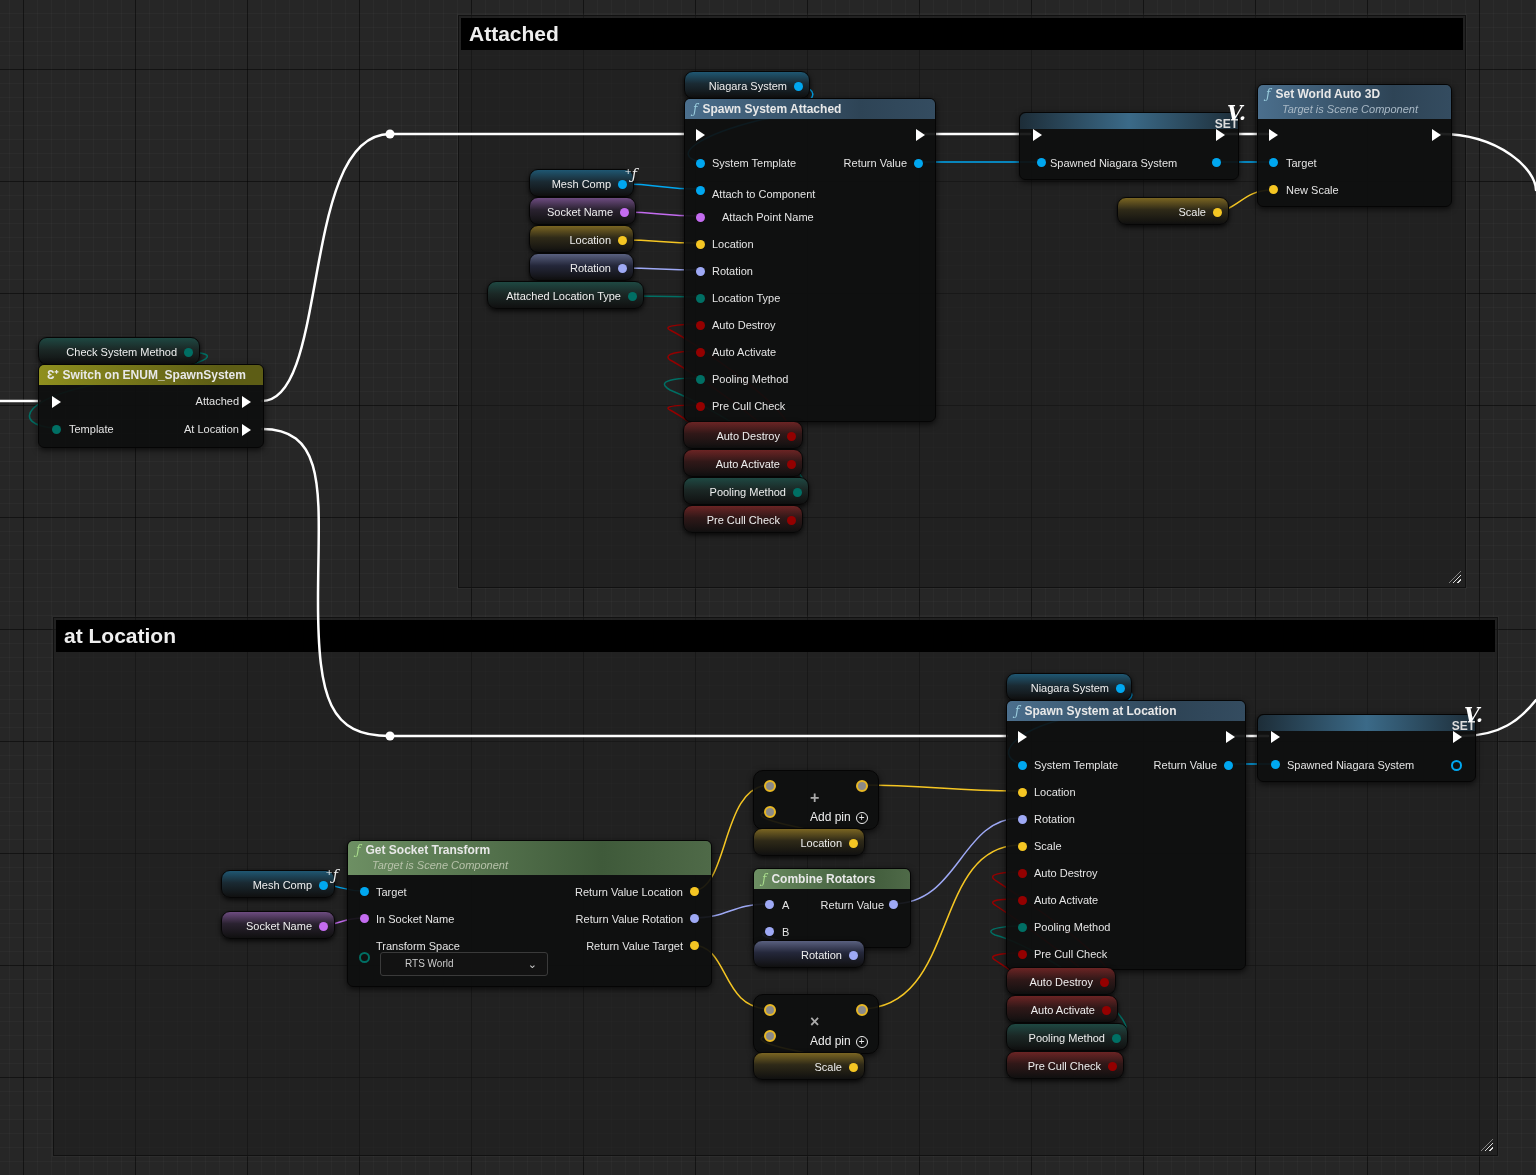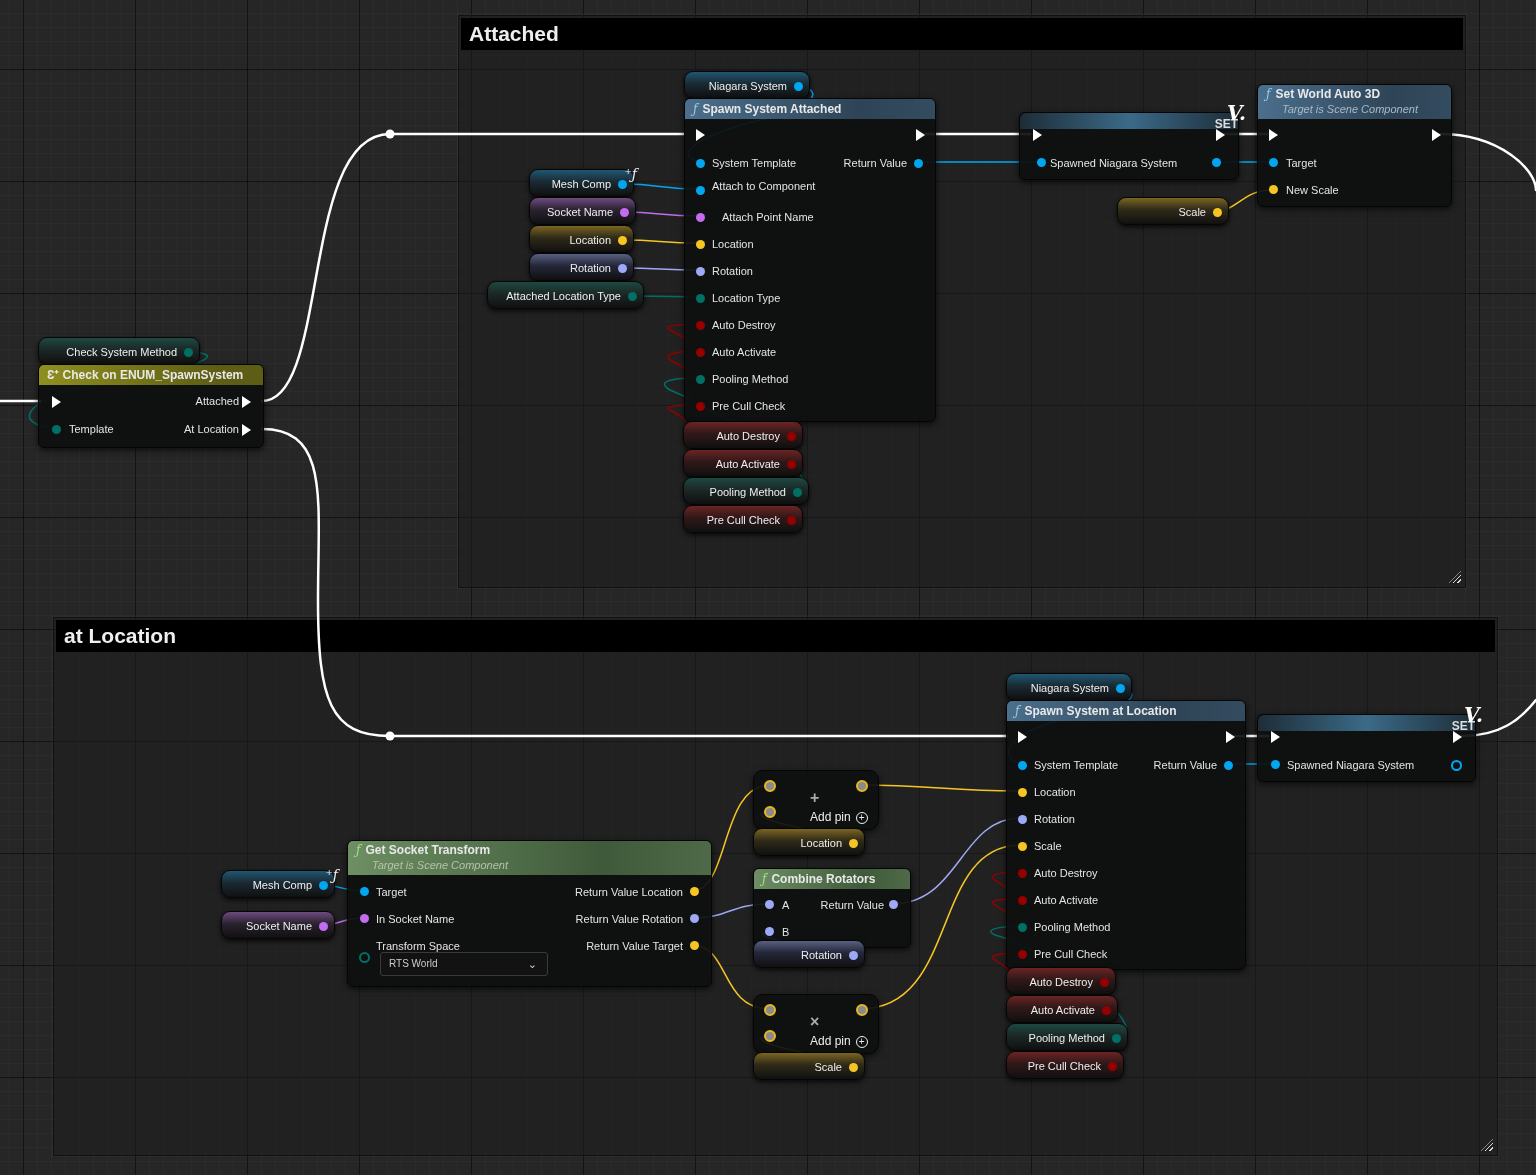--- a/index.html
+++ b/index.html
@@ -36,21 +36,21 @@
   .var .pin{right:6px;top:10px;}
   .var.c-blue{background:linear-gradient(to bottom,#1f5772 0,#1a2a33 45%,#101010 100%);}
   .var.c-purple{background:linear-gradient(to bottom,#6d4b80 0,#2a2230 45%,#101010 100%);}
   .var.c-yellow{background:linear-gradient(to bottom,#7a6522 0,#2f2a18 45%,#101010 100%);}
   .var.c-periw{background:linear-gradient(to bottom,#59607f 0,#24273a 45%,#101010 100%);}
   .var.c-teal{background:linear-gradient(to bottom,#1e4842 0,#1b2826 45%,#101010 100%);}
   .var.c-red{background:linear-gradient(to bottom,#6b2424 0,#301818 45%,#101010 100%);}
   .var .fmark{position:absolute;right:-4px;top:-10px;font-style:italic;font-family:"DejaVu Serif",serif;font-size:14px;color:#eee;}
   .sethead{height:16px;border-radius:6px 6px 0 0;background:linear-gradient(to right,#1d2d38,#3b6a88 50%,#1d2d38);text-align:right;font-size:12px;font-weight:bold;line-height:22px;color:#ddd;}
   .vdot{position:absolute;right:-8px;top:-12px;font-family:"DejaVu Serif",serif;font-style:italic;font-size:20px;color:#fff;font-weight:bold;}
-  .dropdown{position:absolute;border:1px solid #3a3a3a;border-radius:3px;background:#121212;font-size:10px;color:#ccc;line-height:22px;padding-left:8px;box-sizing:border-box;}
+  .dropdown{position:absolute;border:1px solid #3a3a3a;border-radius:3px;background:#121212;font-size:10px;color:#ccc;line-height:22px;padding-left:24px;box-sizing:border-box;}
   .dropdown .chev{position:absolute;right:10px;top:0;font-size:11px;color:#ccc;}
   .graypin{position:absolute;width:8px;height:8px;border-radius:50%;background:#8a8a8a;border:2px solid #e8b824;}
   .addpin{position:absolute;font-size:12px;color:#eee;}
   .addpin .circ{display:inline-block;width:10px;height:10px;border:1.5px solid #eee;border-radius:50%;text-align:center;font-size:10px;line-height:10px;margin-left:5px;vertical-align:middle;}
   .opglyph{position:absolute;font-size:16px;color:#aaa;font-weight:bold;}
 </style>
 </head>
 <body>
 
 <div class="comment" style="left:458px;top:15px;width:1006px;height:571px;">
@@ -114,21 +114,21 @@
   <circle cx="390" cy="134" r="4.5" fill="#fff"></circle>
   <circle cx="390" cy="736" r="4.5" fill="#fff"></circle>
 </svg>
 
 <div class="var c-teal" style="left:38px;top:337px;width:162px;">
   <span>Check System Method</span>
   <span class="pin" style="background:#006f64;"></span>
 </div>
 <div class="node" style="left:38px;top:364px;width:224px;height:82px;">
   <div class="nhead sw-yellow">
-    <span style="margin-right:4px;">Ɛ⁺</span><span>Check on ENUM_SpawnSystem</span>
+    <span style="margin-right:4px;">Ɛ⁺</span><span>Switch on ENUM_SpawnSystem</span>
   </div>
   <span class="exec" style="left:13px;top:31px;"></span>
   <span class="pin" style="left:13px;top:60px;background:#006f64;"></span>
   <span class="pinrow" style="left:30px;top:57px;">Template</span>
   <span class="pinrow" style="right:24px;top:29px;">Attached</span>
   <span class="exec" style="right:12px;top:31px;"></span>
   <span class="pinrow" style="right:24px;top:57px;">At Location</span>
   <span class="exec" style="right:12px;top:59px;"></span>
 </div>
 
@@ -139,21 +139,21 @@
 <div class="node" style="left:684px;top:98px;width:250px;height:322px;">
   <div class="nhead fn-blue"><span class="fglyph">ƒ</span><span>Spawn System Attached</span></div>
   <span class="exec" style="left:11px;top:30px;"></span>
   <span class="exec" style="right:10px;top:30px;"></span>
   <span class="pinrow" style="right:28px;top:57px;">Return Value</span>
   <span class="pin" style="right:12px;top:60px;background:#00a7f0;"></span>
   <div id="att-inputs">
       <span class="pin" style="left:11px;top:60px;background:#00a7f0"></span>
       <span class="pinrow" style="left:27px;top:57px">System Template</span>
       <span class="pin" style="left:11px;top:87px;background:#00a7f0"></span>
-      <span class="pinrow" style="left:27px;top:80px">Attach to Component</span>
+      <span class="pinrow" style="left:27px;top:88px">Attach to Component</span>
       <span class="pin" style="left:11px;top:114px;background:#c46cf0"></span>
       <span class="pinrow" style="left:37px;top:111px">Attach Point Name</span>
       <span class="pin" style="left:11px;top:141px;background:#f5c623"></span>
       <span class="pinrow" style="left:27px;top:138px">Location</span>
       <span class="pin" style="left:11px;top:168px;background:#9ea9f5"></span>
       <span class="pinrow" style="left:27px;top:165px">Rotation</span>
       <span class="pin" style="left:11px;top:195px;background:#006f64"></span>
       <span class="pinrow" style="left:27px;top:192px">Location Type</span>
       <span class="pin" style="left:11px;top:222px;background:#940000"></span>
       <span class="pinrow" style="left:27px;top:219px">Auto Destroy</span>

